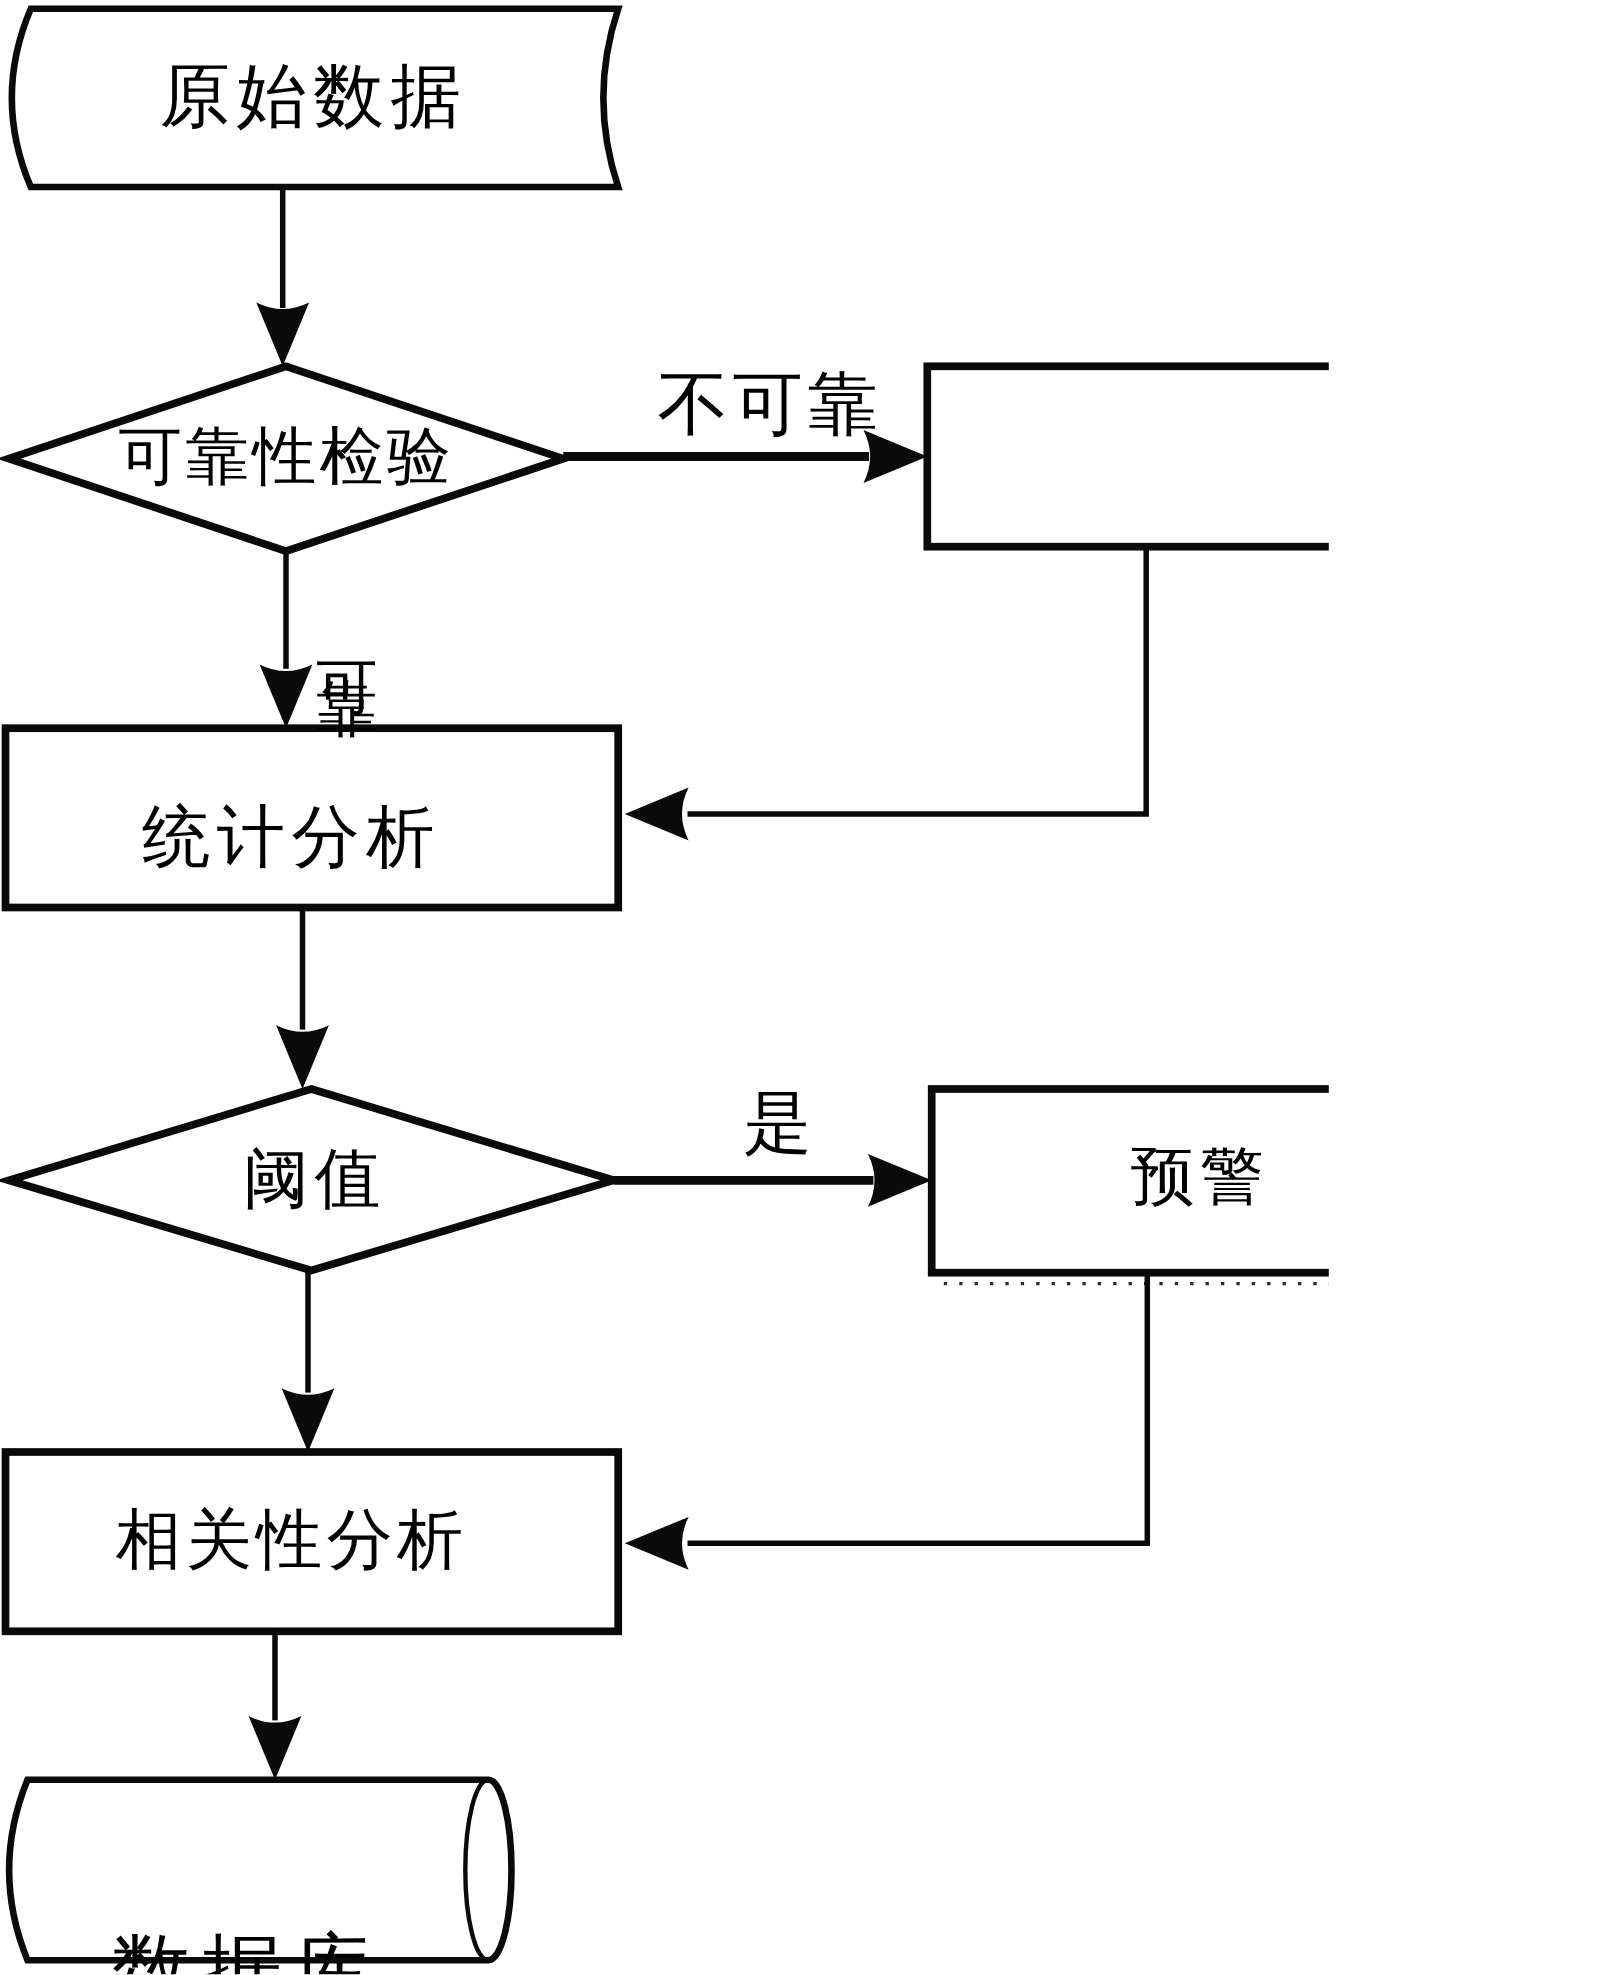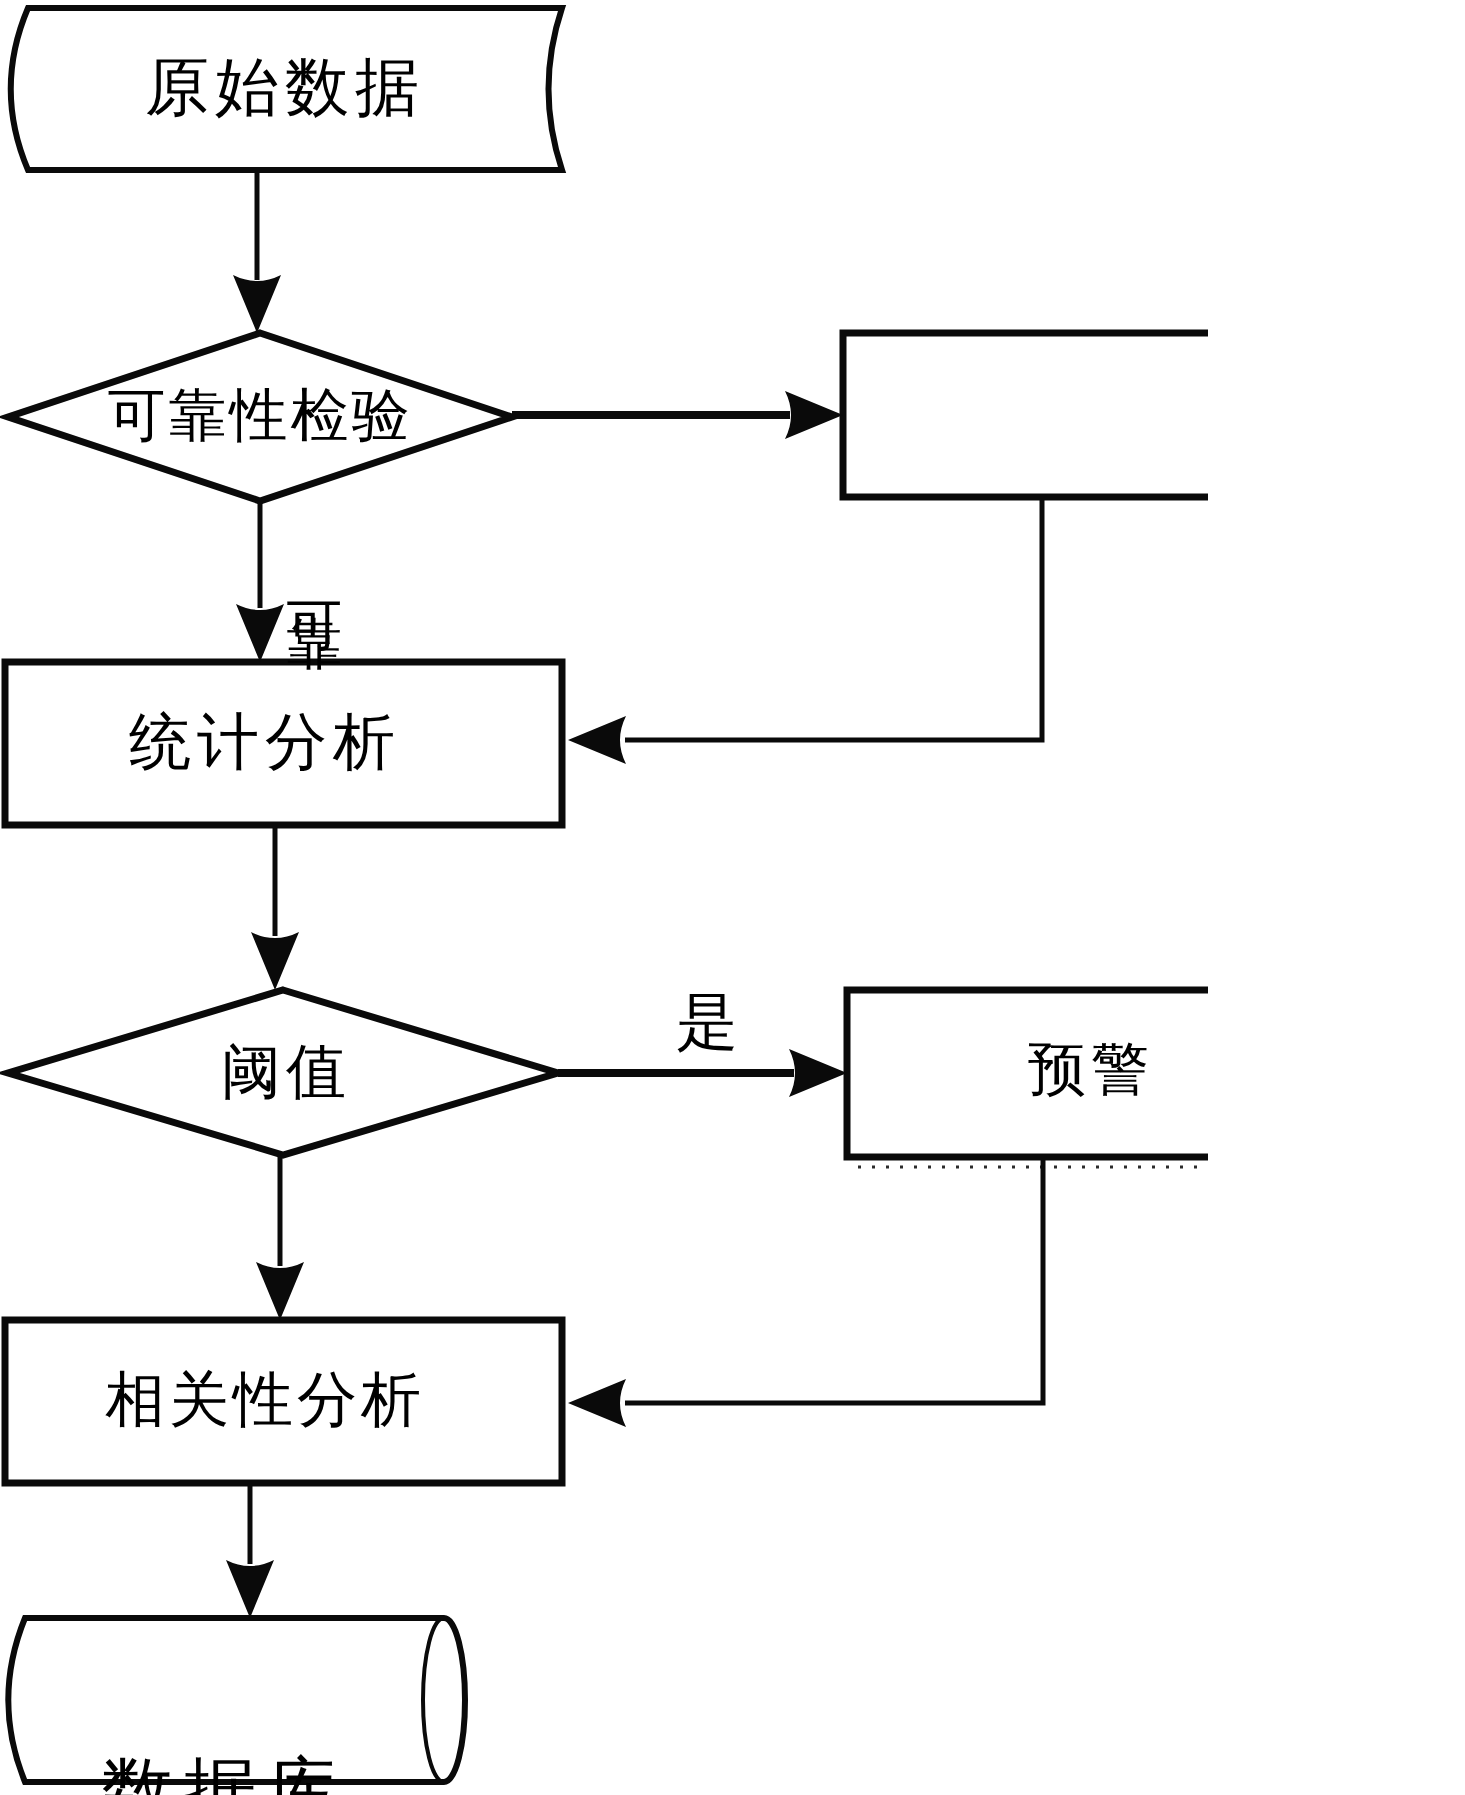--- a/index.html
+++ b/index.html
@@ -109,28 +109,29 @@
         <path fill="#0a0a0a" stroke="none" d="M 250,1618 L 226,1560 Q 250,1572 274,1560 Z"></path>
       </g>
     </g>
   </svg>
 
   <div class="lbl" style="left:285px; top:88px;  font-size:64px; letter-spacing:6px;">原始数据</div>
 
   <div class="lbl" style="left:260px; top:420px; font-size:58px; letter-spacing:3px;font-family:Liberation Mono, monospace;">可靠性检验</div>
 
 
-  <div class="lbl" style="left:265px; top:742px; font-size:62px; letter-spacing:6px;">统计分析</div>
+  <div class="lbl" style="left:265px; top:762px; font-size:62px; letter-spacing:6px;">统计分析</div>
 
   <div class="lbl" style="left:286px; top:1072px; font-size:60px; letter-spacing:5px;">阈值</div>
 
   <div class="lbl" style="left:1043px; top:1070px; font-size:58px; letter-spacing:5px;margin-left:48px;">预警</div>
 
   <div class="lbl" style="left:265px; top:1400px; font-size:60px; letter-spacing:4px;text-align:center;">相关性分析</div>
 
   <div class="lbl" style="left:225px; top:1792px; font-size:72px; letter-spacing:10px;">数据库</div>
 
+  <div class="lbl" style="left:700px; top:368px; font-size:64px; letter-spacing:4px;">不可靠</div>
 
   <div class="lbl lbl-v" style="left:314px; top:572px; font-size:56px;">可靠</div>
 
   <div class="lbl" style="left:707px; top:1022px; font-size:62px;">是</div>
 
 </div>
 
 </body></html>

